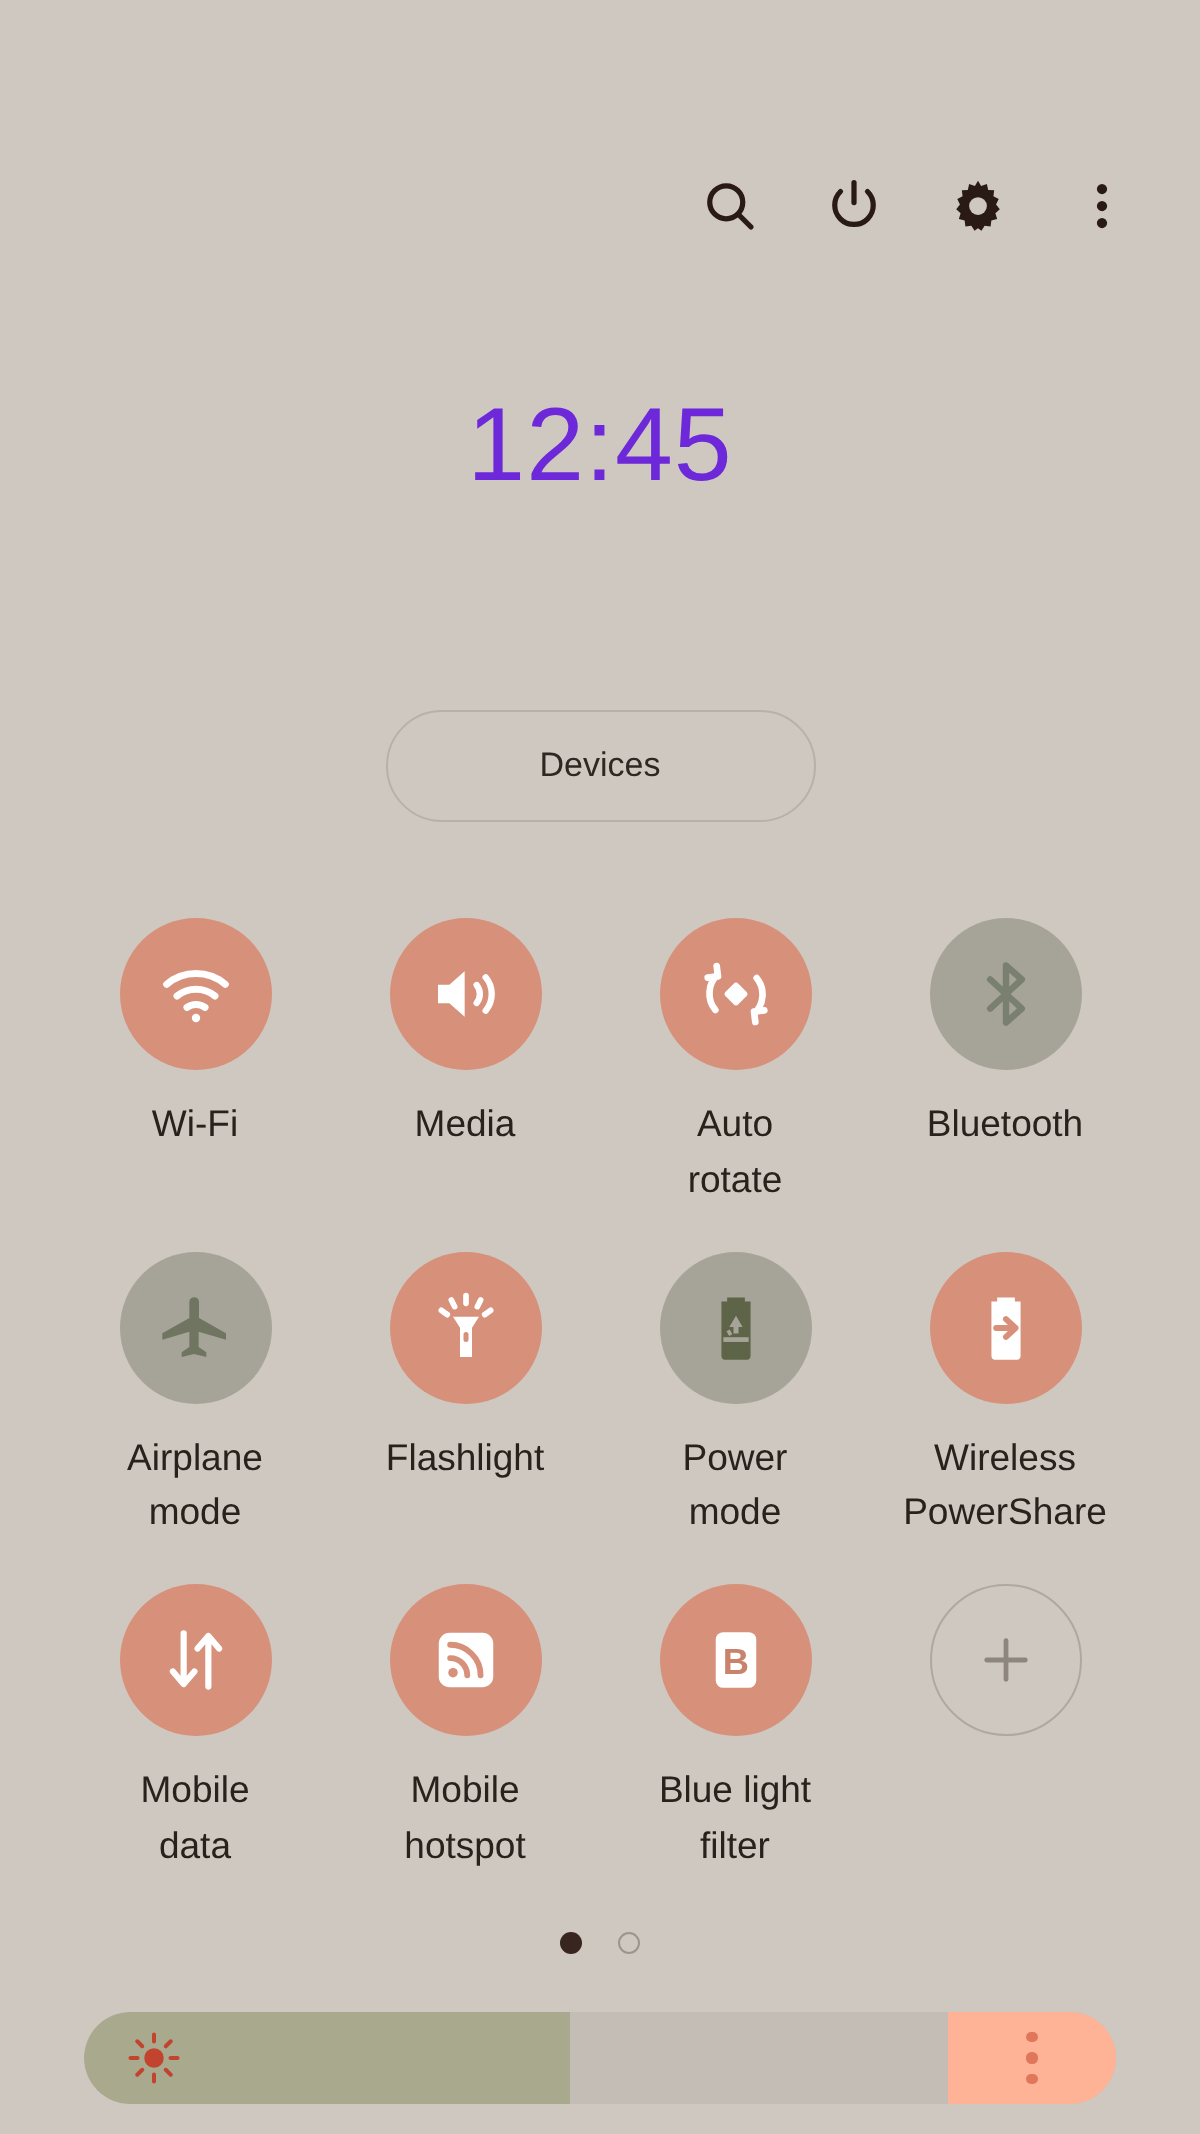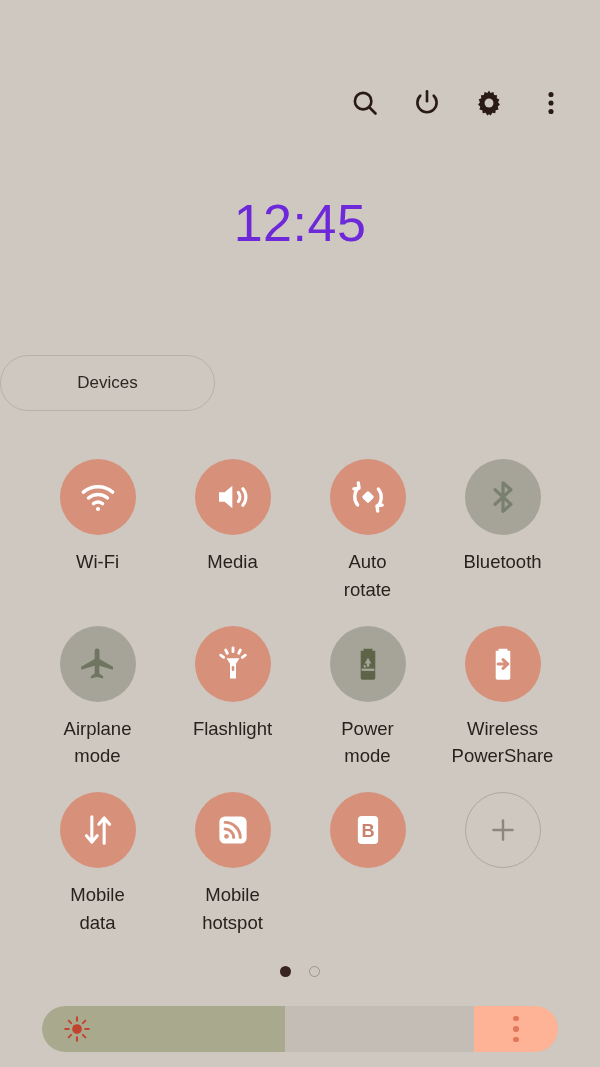--- a/index.html
+++ b/index.html
@@ -57,20 +57,21 @@
     color: #2d2420;
   }
 
   
   .pills {
     position: absolute;
     top: 355px;
     left: 0;
     width: 100%;
     display: flex;
+    justify-content: center;
     gap: 52px;
   }
   .pill {
     width: 215px;
     height: 56px;
     border: 1px solid #b9b1a8;
     border-radius: 28px;
     display: flex;
     align-items: center;
     justify-content: center;
@@ -400,20 +401,21 @@
 
   <div class="tile">
     <div class="tile-circle on">
       <span>
         <svg width="38" height="38" viewBox="0 0 24 24">
           <rect x="5.6" y="3.2" width="12.8" height="17.6" rx="2.4" fill="#fff"></rect>
           <text x="12" y="16.3" text-anchor="middle" font-family="Liberation Sans, sans-serif" font-size="11.5" font-weight="bold" fill="#c9836c">B</text>
         </svg>
       </span>
     </div>
+    <div class="tile-label">Blue light<br>filter</div>
   </div>
 
   <div class="tile">
     <div class="tile-circle add">
       <span>
         <svg width="34" height="34" viewBox="0 0 24 24" fill="none" stroke="#8e867e" stroke-width="1.7" stroke-linecap="round">
           <line x1="12" y1="5.2" x2="12" y2="18.8"></line>
           <line x1="5.2" y1="12" x2="18.8" y2="12"></line>
         </svg>
       </span>

